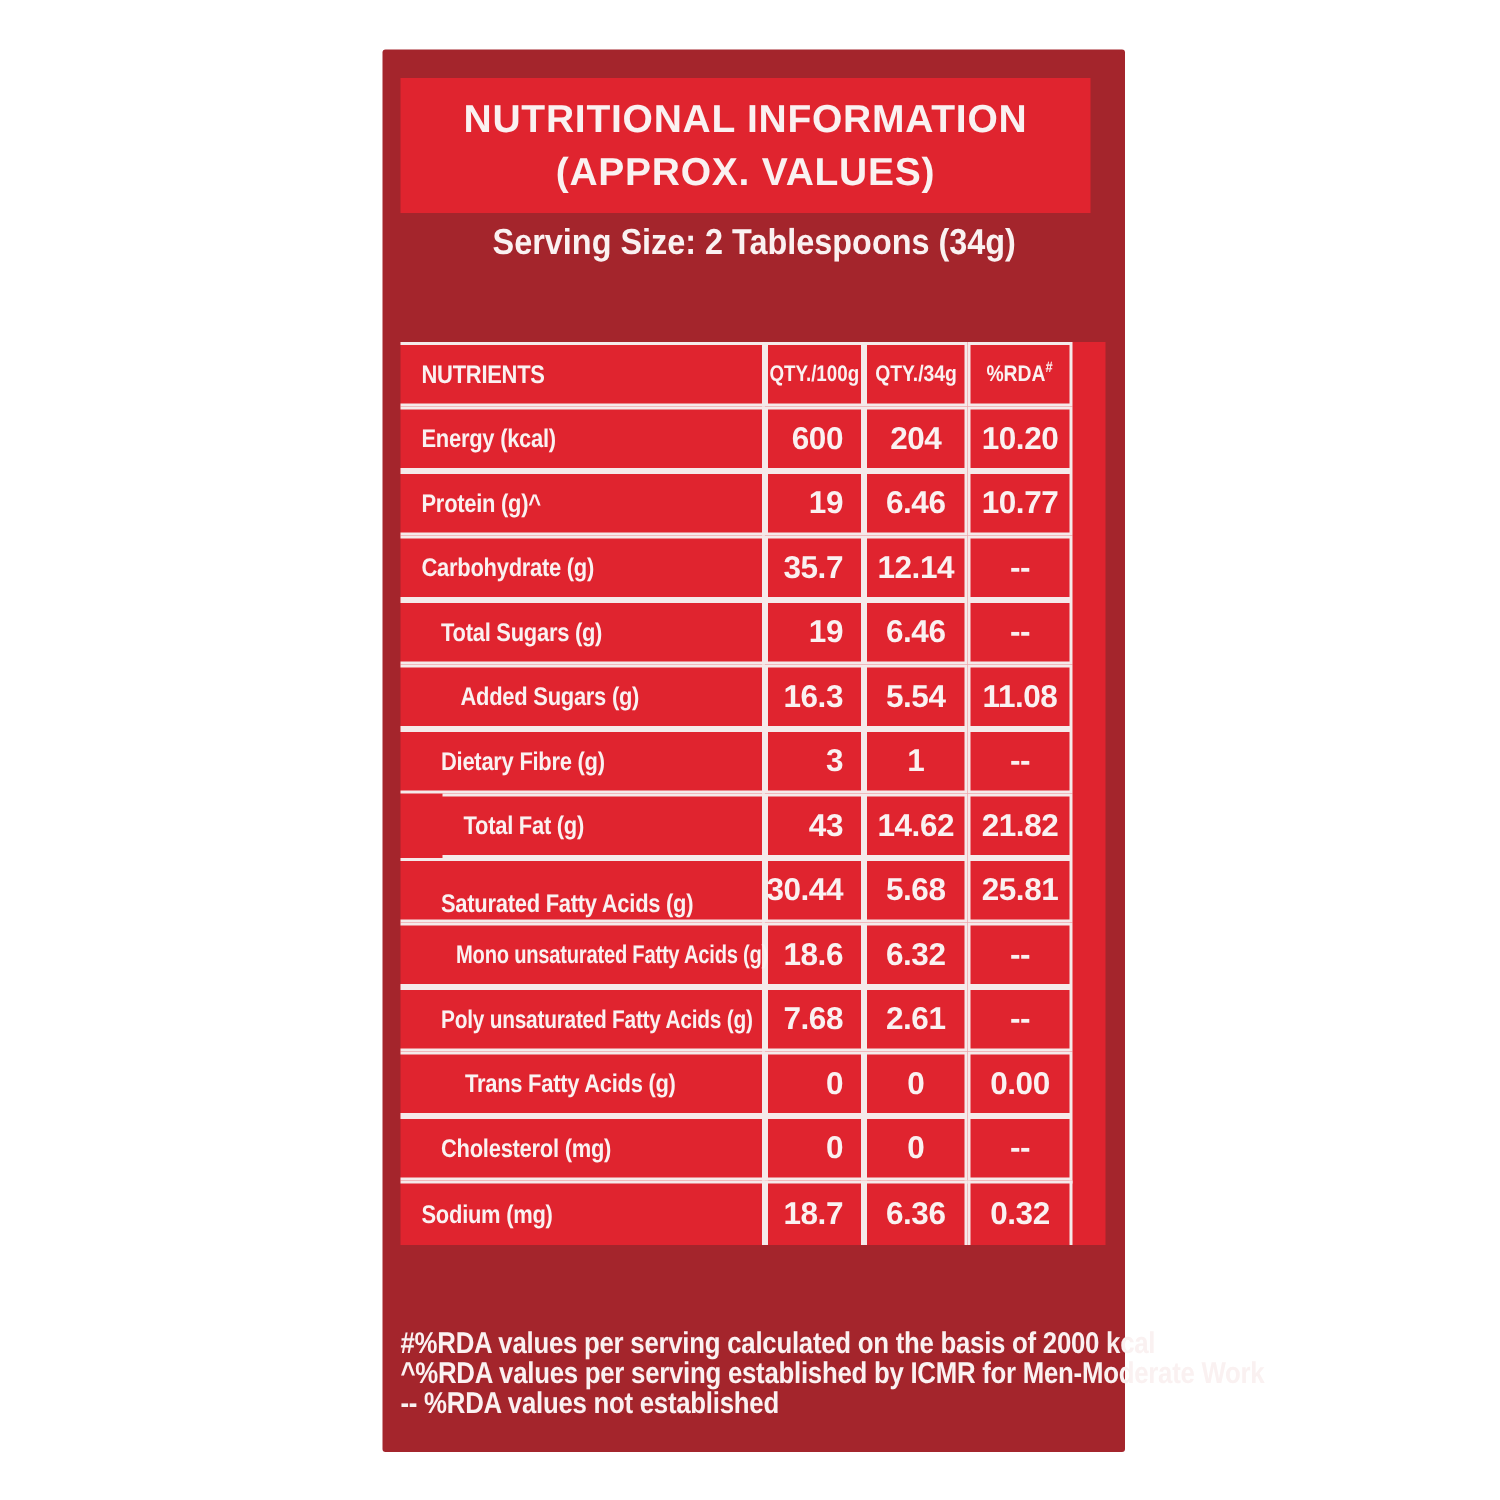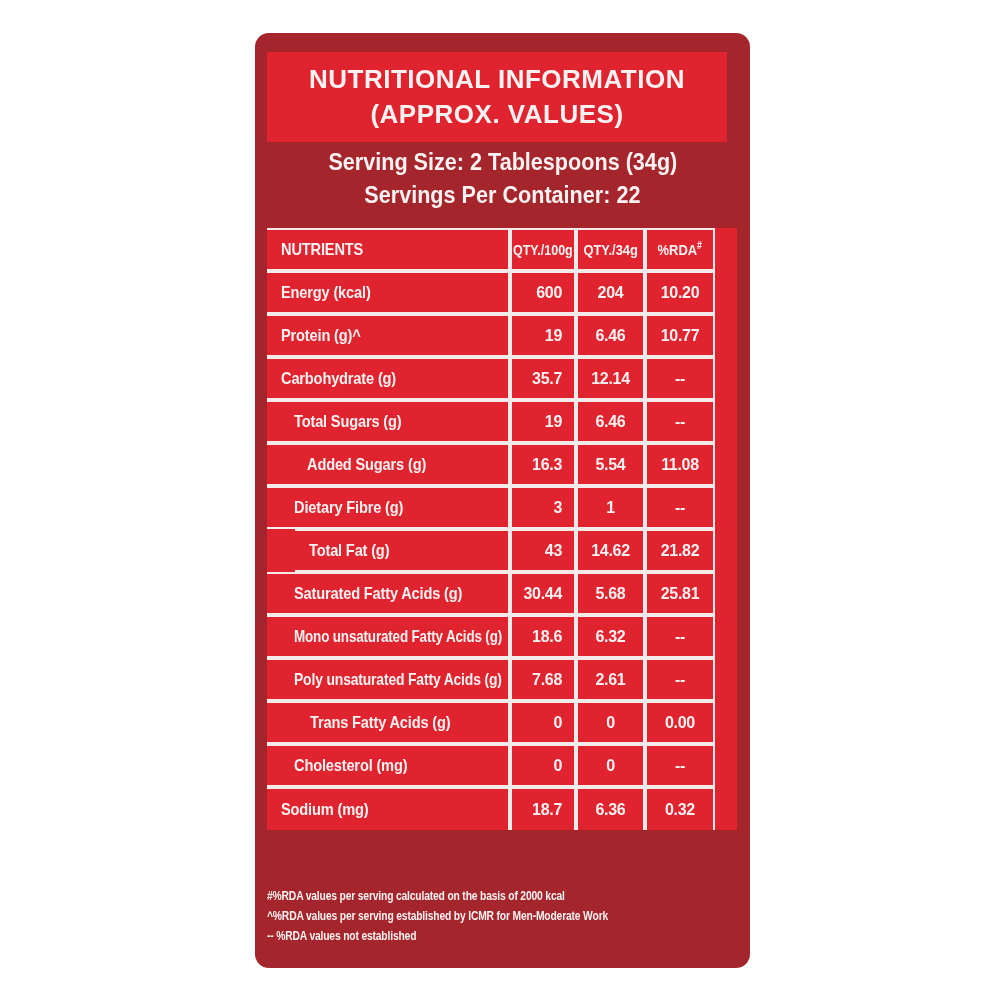--- a/index.html
+++ b/index.html
@@ -1,63 +1,60 @@
 <!DOCTYPE html>
 <html style="--dark: #A4252C; --bright: #E0242F; --line: #F5EAEA; --text: #FAF1F1; --page: #FFFFFF;"><head>
 <meta charset="utf-8">
 <style>
   :root{
     --dark:#A4252C; --bright:#E0242F; --line:#F5EAEA; --text:#FAF1F1; --page:#FFFFFF;
   }
   html,body{margin:0;padding:0;}
   body{width:1000px;height:1000px;background:var(--page);font-family:"Liberation Sans",sans-serif;}
   .stage{position:relative;width:1000px;height:1000px;background:var(--page);overflow:hidden;}
-  .panel{position:absolute;left:255px;top:33px;width:495px;height:935px;background:var(--dark);border-radius:14px;}
+  .panel{position:absolute;left:255px;top:33px;width:495px;height:935px;background:var(--dark);border-radius:2px;}
   .header-box{position:absolute;left:12px;top:19px;width:460px;height:90px;background:var(--bright);
     display:flex;flex-direction:column;align-items:center;justify-content:center;}
   .title{color:var(--text);font-weight:bold;font-size:26px;line-height:35px;letter-spacing:.5px;white-space:nowrap;}
   .serving-block{position:absolute;left:0;top:112px;width:100%;text-align:center;}
   .serving{font-size:24px;font-weight:bold;color:var(--text);line-height:33px;white-space:nowrap;}
   .serving>span{display:inline-block;transform:scaleX(.9);transform-origin:50% 50%;}
   .tablewrap{position:absolute;left:12px;top:195px;width:470px;background:var(--bright);}
   .grid{display:grid;grid-template-columns:243px 66px 69px 70px;gap:0;grid-auto-rows:43px;width:460px;}
   .cell{border:2px solid var(--line);display:flex;align-items:center;color:var(--text);
     font-weight:bold;box-sizing:border-box;overflow:visible;}
   .c0{border-left:none;}
   .grid>.cell:nth-last-child(-n+4){border-bottom:none;}
   .ch{font-size:15px;}
   .cen{justify-content:center;text-align:right;}
-  .num{font-size:16px;letter-spacing:-.3px;}
+  .num{font-size:21px;letter-spacing:-.3px;}
   .num.right{justify-content:flex-end;padding-right:12px;}
   .lab{font-size:17px;padding-right:4px;letter-spacing:-.2px;}
   .fit{display:inline-block;transform-origin:0 50%;white-space:nowrap;}
   .cen .fit{transform-origin:50% 50%;}
   sup{font-size:10px;line-height:0;}
   .footnotes{position:absolute;left:12px;top:853px;width:478px;color:var(--text);
-    font-weight:bold;font-size:12px;line-height:20px;}
+    font-weight:bold;font-size:20px;line-height:20px;}
   .fn{height:20px;}
   .fn .fit{letter-spacing:-.2px;}
 </style>
 </head>
 <body>
 
 <div class="stage">
   <div class="panel">
 
     <div class="header-box">
       <div class="title">NUTRITIONAL INFORMATION</div>
       <div class="title">(APPROX. VALUES)</div>
     </div>
 
     <div class="serving-block">
       <div class="serving">
         <span>Serving Size: 2 Tablespoons (34g)</span>
-      </div>
-      <div class="serving">
-        <span>Servings Per Container: 22</span>
       </div>
     </div>
 
     <div class="tablewrap">
       <div class="grid">
         <div class="cell ch c0 lab" style="padding-left:14px">
           <span class="fit" style="transform: scaleX(0.86);">NUTRIENTS</span>
         </div>
         <div class="cell ch cen">
           <span class="fit" style="transform: scaleX(0.833333);">QTY./100g</span>
@@ -104,27 +101,27 @@
           </div>
           <div class="cell num right">3</div>
           <div class="cell num cen">1</div>
           <div class="cell num cen">--</div>
           <div class="cell lab c0" style="padding-left: 14px; margin-left: 28px;">
             <span class="fit" style="transform: scaleX(0.86);">Total Fat (g)</span>
           </div>
           <div class="cell num right">43</div>
           <div class="cell num cen">14.62</div>
           <div class="cell num cen">21.82</div>
-          <div class="cell lab c0" style="padding-left: 27px;">
+          <div class="cell lab c0" style="padding-left: 27px; align-items: flex-end;">
             <span class="fit" style="transform: scaleX(0.86);">Saturated Fatty Acids (g)</span>
           </div>
           <div class="cell num right">30.44</div>
           <div class="cell num cen">5.68</div>
           <div class="cell num cen">25.81</div>
-          <div class="cell lab c0" style="padding-left: 27px;">
+          <div class="cell lab c0" style="padding-left: 37px;">
             <span class="fit" style="transform: scaleX(0.790875);">Mono unsaturated Fatty Acids (g)</span>
           </div>
           <div class="cell num right">18.6</div>
           <div class="cell num cen">6.32</div>
           <div class="cell num cen">--</div>
           <div class="cell lab c0" style="padding-left: 27px;">
             <span class="fit" style="transform: scaleX(0.818898);">Poly unsaturated Fatty Acids (g)</span>
           </div>
           <div class="cell num right">7.68</div>
           <div class="cell num cen">2.61</div>

